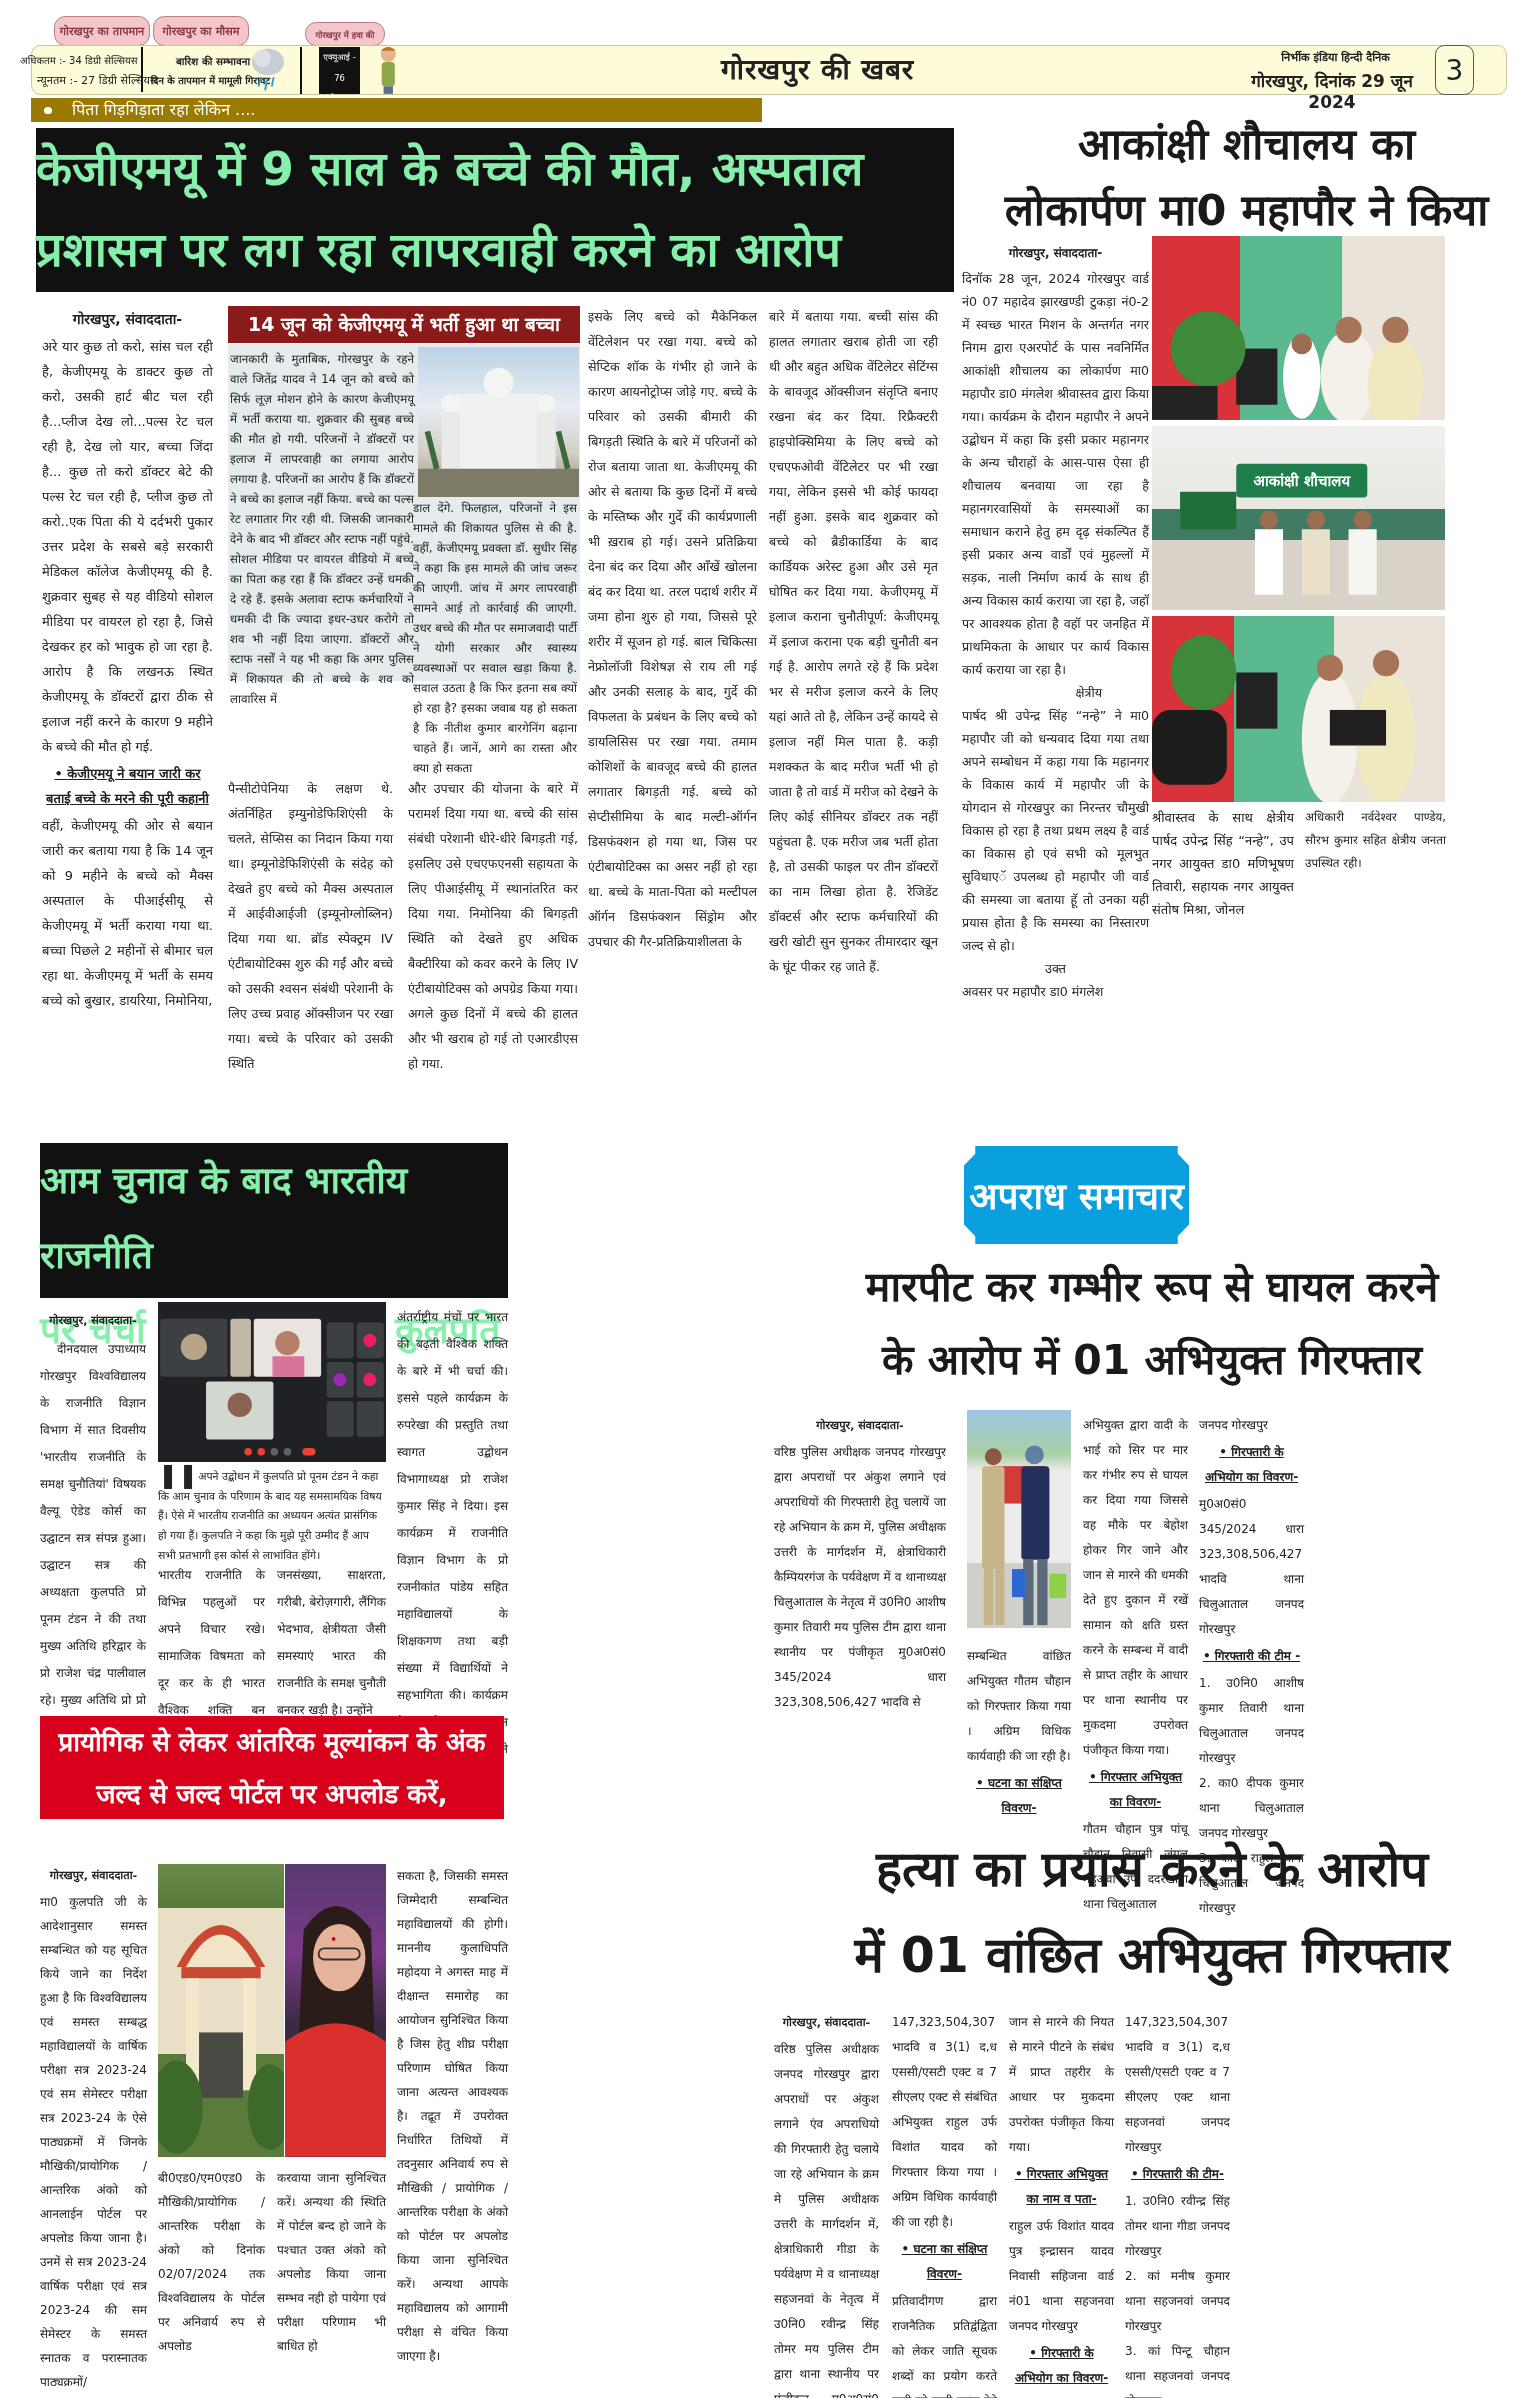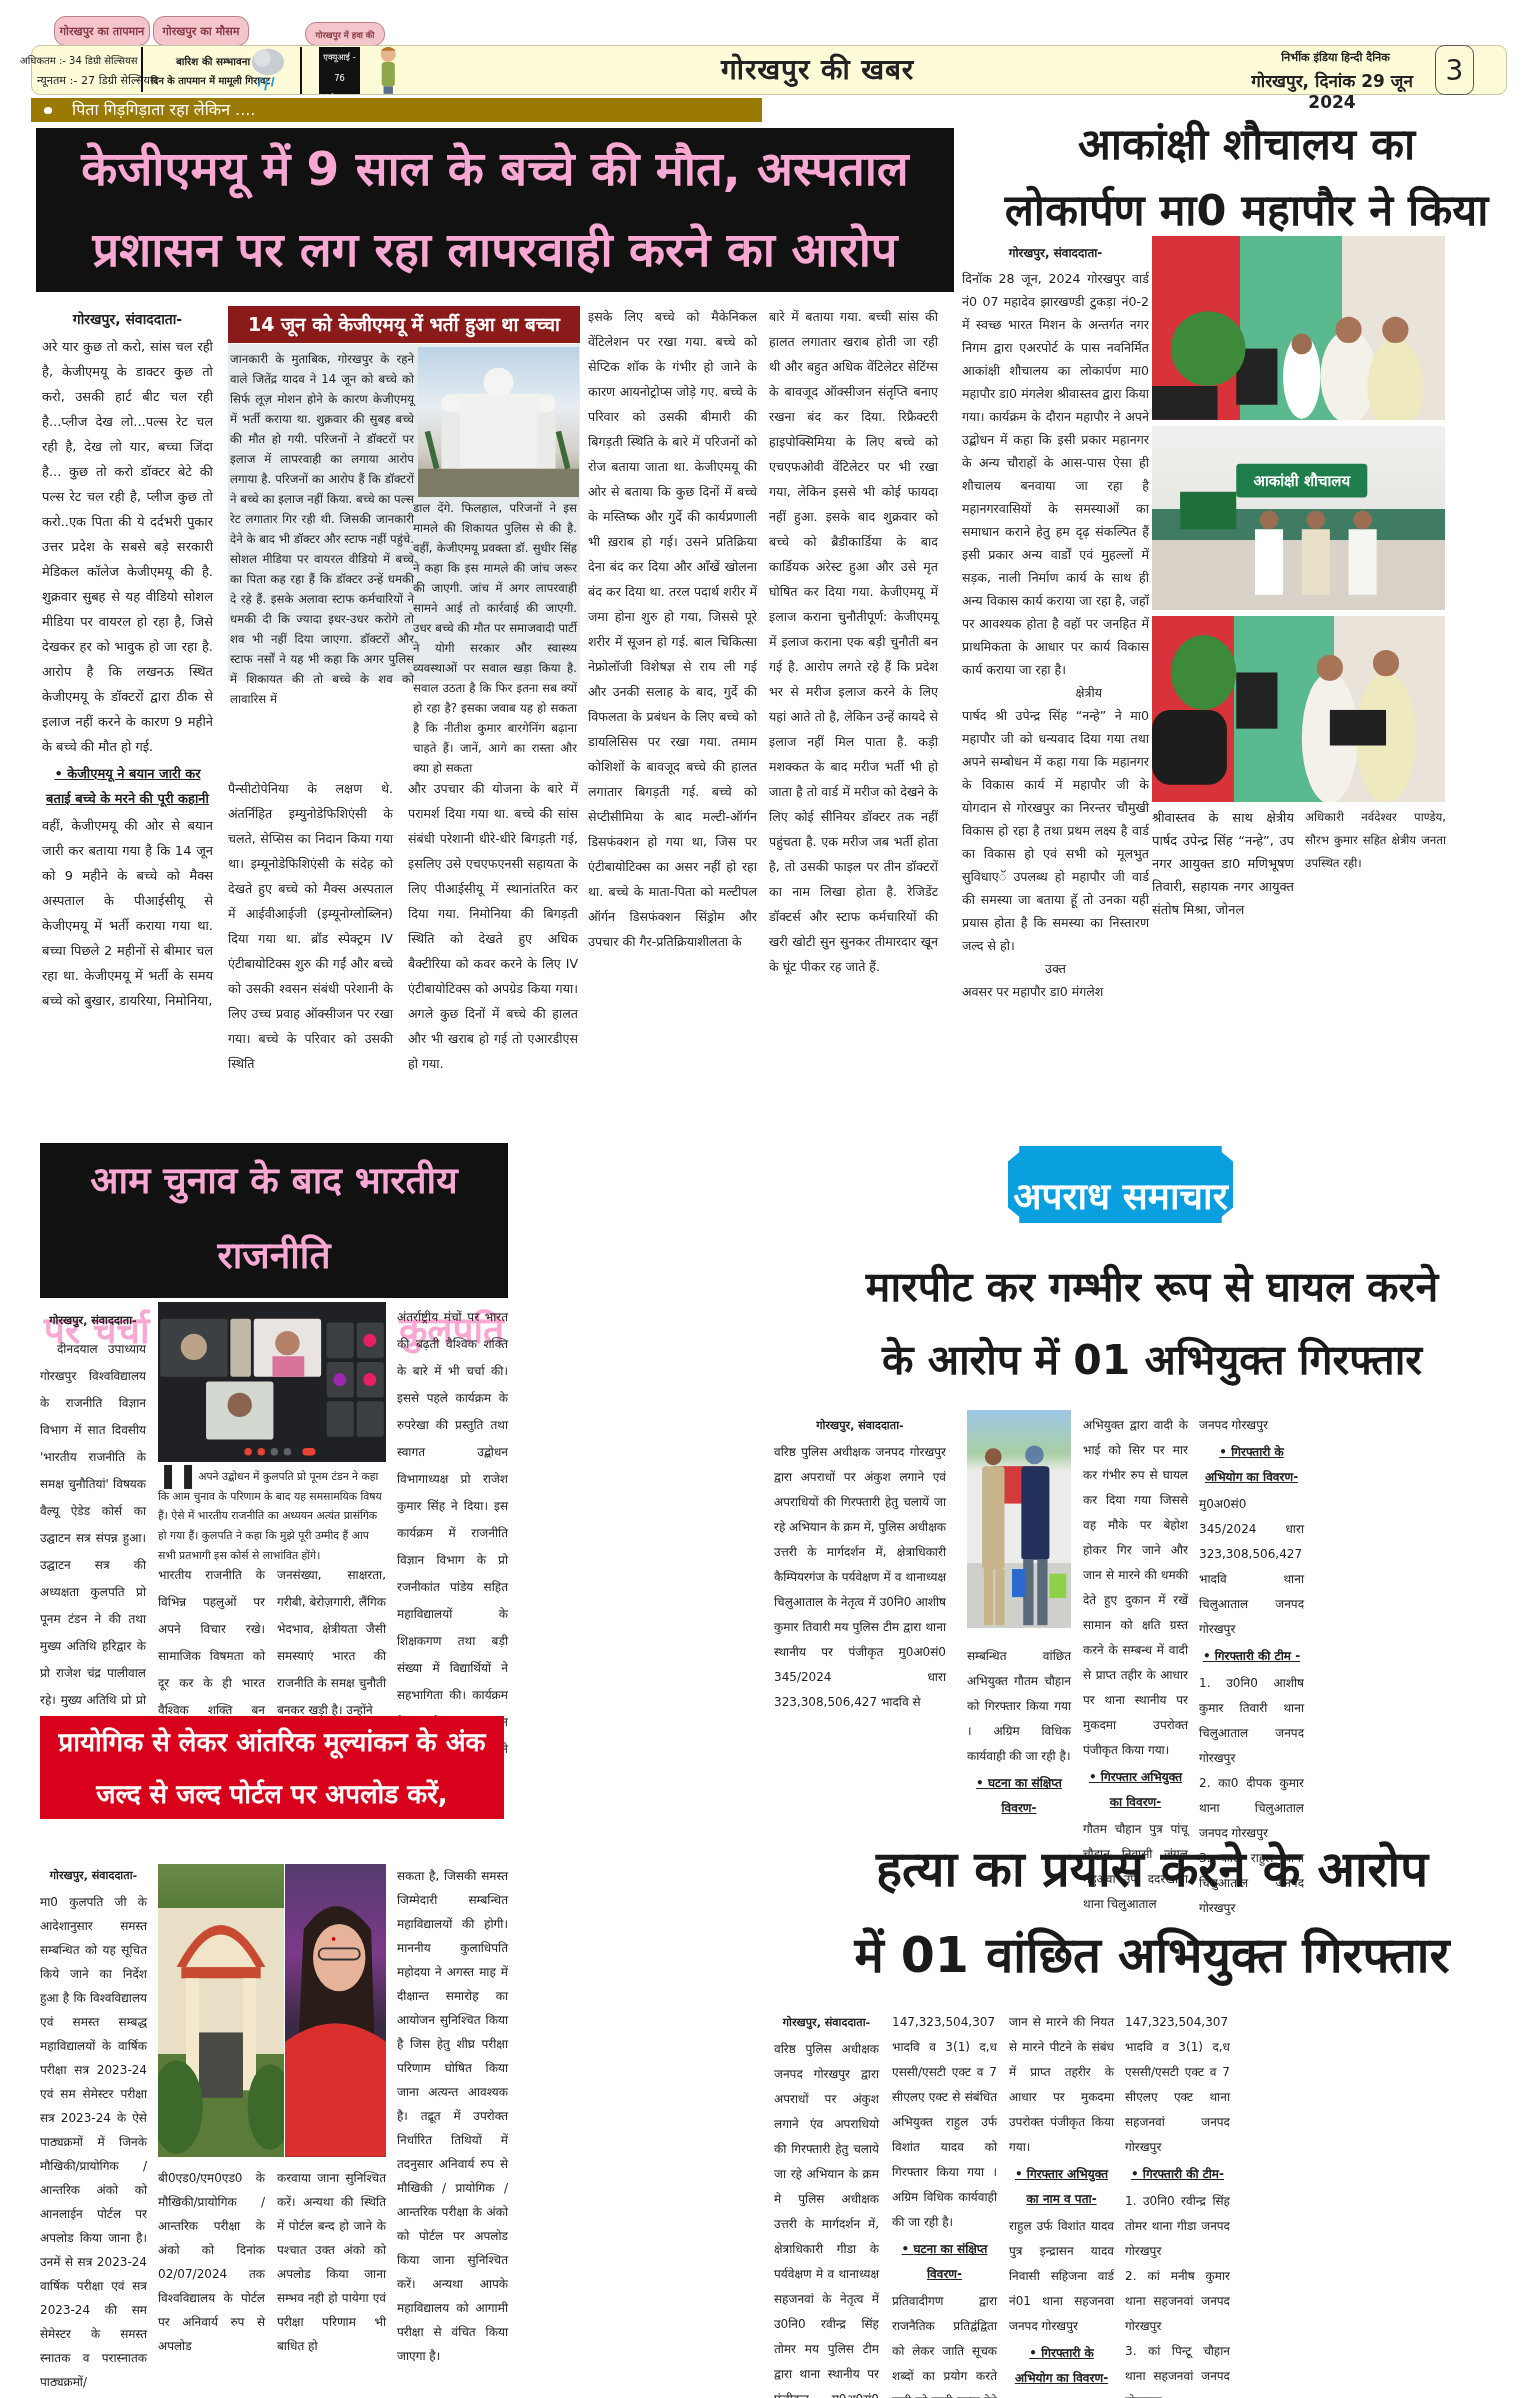--- a/index.html
+++ b/index.html
@@ -5,21 +5,21 @@
 *{box-sizing:border-box;margin:0;padding:0}
 body{width:1538px;height:2399px;background:#fff;font-family:"DejaVu Sans",sans-serif;color:#222;position:relative;overflow:hidden}
 .abs{position:absolute}
 .pill{position:absolute;background:#f4c6cc;border:0.9px solid #b87f87;border-radius:11.2px;color:#8a3a46;font-weight:bold;text-align:center;font-size:14px;line-height:28px}
 .band{position:absolute;left:31px;top:45px;width:1476px;height:50px;background:#fdfbd8;border:0.9px solid #c8c4a0;border-radius:9.4px}
 .wtxt{font-size:12px;line-height:20.6px;color:#222}
 .masthead{font-size:41px;font-weight:bold;color:#222;letter-spacing:0.9px}
 .pagebox{position:absolute;left:1435px;top:45px;width:39px;height:50px;border:0.9px solid #555;border-radius:9.4px;background:#fdfbd8;font-size:28px;text-align:center;line-height:49px;color:#222}
 .kicker{position:absolute;left:31px;top:98px;width:731px;height:24px;background:#9a7a00;color:#fff;font-size:16px;line-height:24px;padding-left:13px}
 .kicker .dot{display:inline-block;width:7.5px;height:7.5px;border-radius:50%;background:#fff;margin-right:20.6px;vertical-align:middle}
-.blackhead{position:absolute;background:#111;color:#f9a8d4;font-weight:bold;text-align:center}
+.blackhead{position:absolute;background:#111;color:#86efac;font-weight:bold;text-align:left}
 .redhead{position:absolute;background:#d9001b;color:#fff;font-weight:bold;text-align:center}
 .darkhead{position:absolute;color:#1a1a1a;font-weight:bold;text-align:center}
 .col{position:absolute;font-size:13.6px;line-height:25px;text-align:justify;color:#222}
 .byline{font-weight:bold;text-align:center;font-size:14px;margin-bottom:1.9px}
 .sub{font-weight:bold;text-decoration:underline;text-align:center;display:block;margin:1.9px 0}
 .bullet:before{content:"• ";font-weight:bold}
 .photo{position:absolute;overflow:hidden}
 .redband{position:absolute;background:#8b1a1a;color:#fff;font-weight:bold;font-size:20.6px;line-height:37px;text-align:center}
 .graybox{position:absolute;background:#e6ecee}
 .badge{position:absolute;background:#0aa0df;color:#fff;font-weight:bold;text-align:center;font-size:37px;line-height:90px;clip-path:polygon(5% 0,95% 0,95% 8%,100% 20%,100% 80%,95% 92%,95% 100%,5% 100%,5% 92%,0 80%,0 20%,5% 8%)}
@@ -220,21 +220,21 @@
       <ellipse cx="58" cy="100" rx="28" ry="36" fill="#e6b39a"></ellipse>
       <rect x="36" y="90" width="44" height="12" rx="6" fill="none" stroke="#333" stroke-width="2"></rect>
       <path d="M0 313 L0 190 Q54 150 108 190 L108 313 Z" fill="#d9302e"></path>
       <circle cx="52" cy="80" r="2" fill="#c00"></circle>
     </svg>
 </div>
 <div class="col" style="left:158px;top:2166px;width:107px;font-size:12px;line-height:24px">बी0एड0/एम0एड0 के मौखिकी/प्रायोगिक / आन्तरिक परीक्षा के अंको को दिनांक 02/07/2024 तक विश्वविद्यालय के पोर्टल पर अनिवार्य रुप से अपलोड</div>
 <div class="col" style="left:277px;top:2166px;width:109px;font-size:12px;line-height:24px">करवाया जाना सुनिश्चित करें। अन्यथा की स्थिति में पोर्टल बन्द हो जाने के पश्चात उक्त अंको को अपलोड किया जाना सम्भव नही हो पायेगा एवं परीक्षा परिणाम भी बाधित हो</div>
 <div class="col" style="left:397px;top:1864px;width:111px;font-size:12px;line-height:24px">सकता है, जिसकी समस्त जिम्मेदारी सम्बन्धित महाविद्यालयों की होगी।माननीय कुलाधिपति महोदया ने अगस्त माह में दीक्षान्त समारोह का आयोजन सुनिश्चित किया है जिस हेतु शीघ्र परीक्षा परिणाम घोषित किया जाना अत्यन्त आवश्यक है। तद्रूत में उपरोक्त निर्धारित तिथियों में तदनुसार अनिवार्य रुप से मौखिकी / प्रायोगिक / आन्तरिक परीक्षा के अंको को पोर्टल पर अपलोड किया जाना सुनिश्चित करें। अन्यथा आपके महाविद्यालय को आगामी परीक्षा से वंचित किया जाएगा है।</div>
 
-<div class="badge" style="left:1008px;top:1146px;width:225px;height:77px;line-height:101px">अपराध समाचार</div>
+<div class="badge" style="left:964px;top:1146px;width:225px;height:98px;line-height:101px">अपराध समाचार</div>
 
 <div class="darkhead" style="left:768px;top:1251px;width:768px;font-size:41px;line-height:73px">
   <div>मारपीट कर गम्भीर रूप से घायल करने</div>
   <div>के आरोप में 01 अभियुक्त गिरफ्तार</div>
 </div>
 <div class="col" style="left:774px;top:1413px;width:172px;font-size:12px;line-height:25px">
   <div class="byline" style="font-size:11.2px">गोरखपुर, संवाददाता-</div>
   <div>वरिष्ठ पुलिस अधीक्षक जनपद गोरखपुर द्वारा अपराधों पर अंकुश लगाने एवं अपराधियों की गिरफ्तारी हेतु चलायें जा रहे अभियान के क्रम में, पुलिस अधीक्षक उत्तरी के मार्गदर्शन में, क्षेत्राधिकारी कैम्पियरगंज के पर्यवेक्षण में व थानाध्यक्ष चिलुआताल के नेतृत्व में उ0नि0 आशीष कुमार तिवारी मय पुलिस टीम द्वारा थाना स्थानीय पर पंजीकृत मु0अ0सं0 345/2024 धारा 323,308,506,427 भादवि से</div>
 </div>
 <div class="photo" style="left:967px;top:1410px;width:104px;height:218px;background:linear-gradient(180deg,#9ec6e6 0%,#a9cfa4 20%,#ececea 28%,#ececea 70%,#cfcfcb 70%)">

